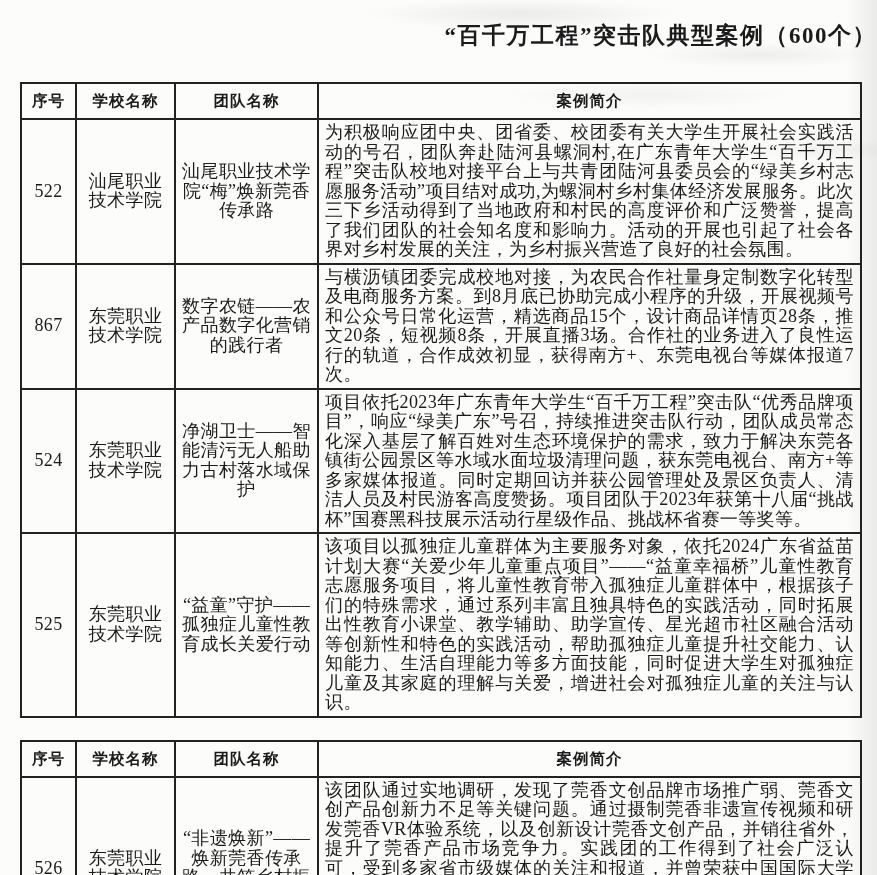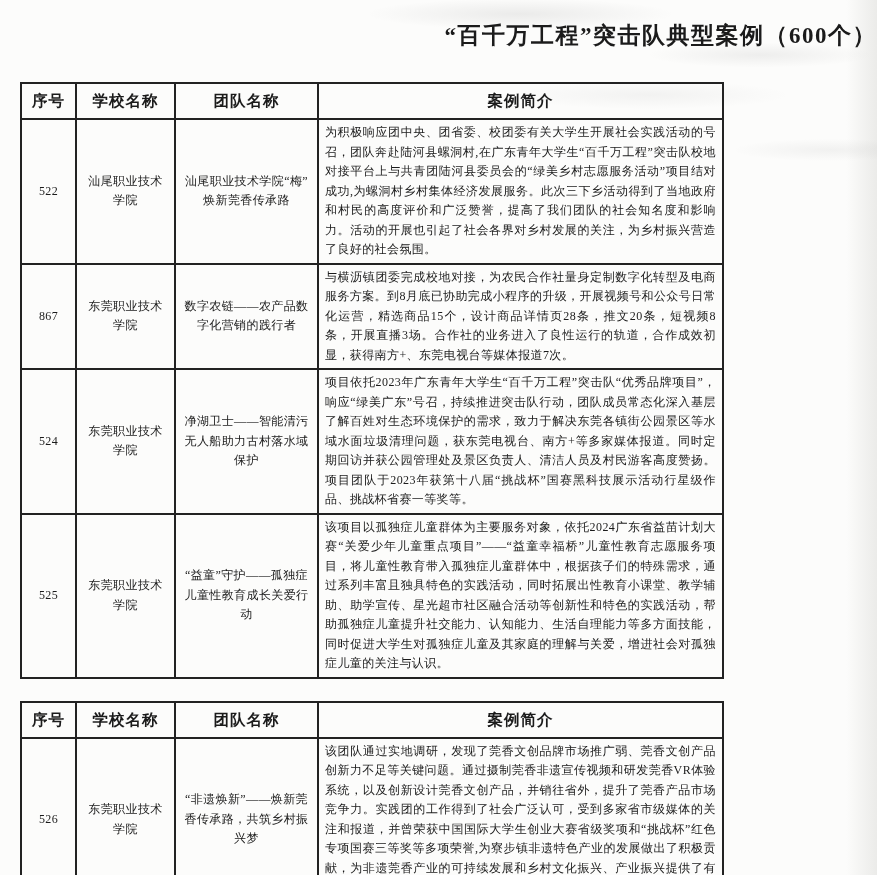--- a/index.html
+++ b/index.html
@@ -32,31 +32,31 @@
   .doc-title {
     margin-top: 20px;
     text-align: right;
     font-weight: bold;
     font-size: 23px;
     letter-spacing: 1.5px;
   }
   table.case-table {
     border-collapse: collapse;
     table-layout: fixed;
-    width: 704px;
+    width: 842px;
     margin-left: 20px;
     background: transparent;
   }
   .t1 { margin-top: 31px; }
   .t2 { margin-top: 22px; }
   table.case-table th,
   table.case-table td {
     border: 2px solid #222222;
     padding: 3px 6px;
-    font-size: 12px;
+    font-size: 18px;
     line-height: 19.5px;
     letter-spacing: 0.4px;
     vertical-align: middle;
     overflow: hidden;
   }
   table.case-table th {
     font-family: "Liberation Sans", "DejaVu Sans", sans-serif;
     font-weight: 700;
     font-size: 15.5px;
     height: 28px;

